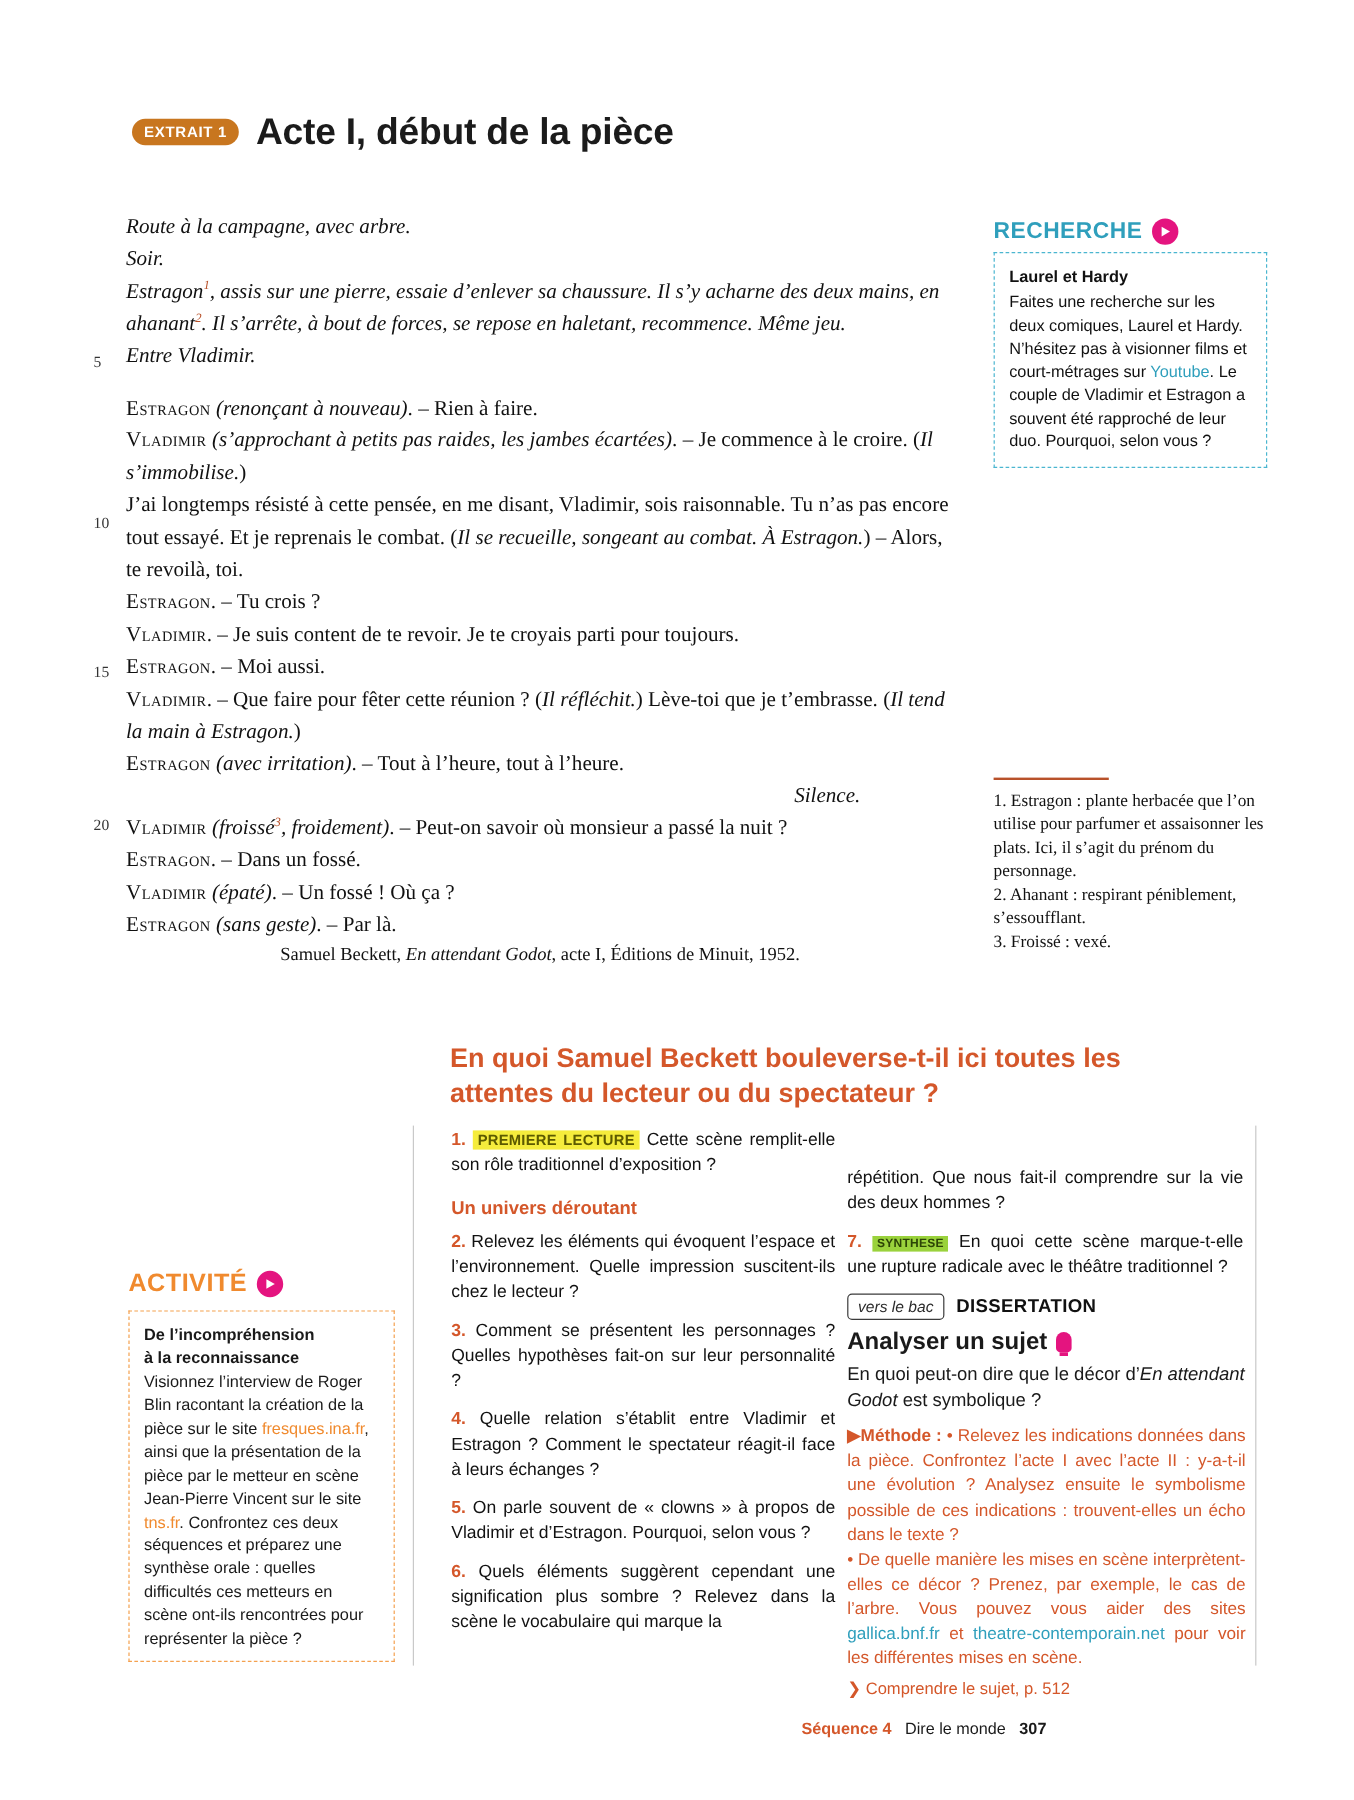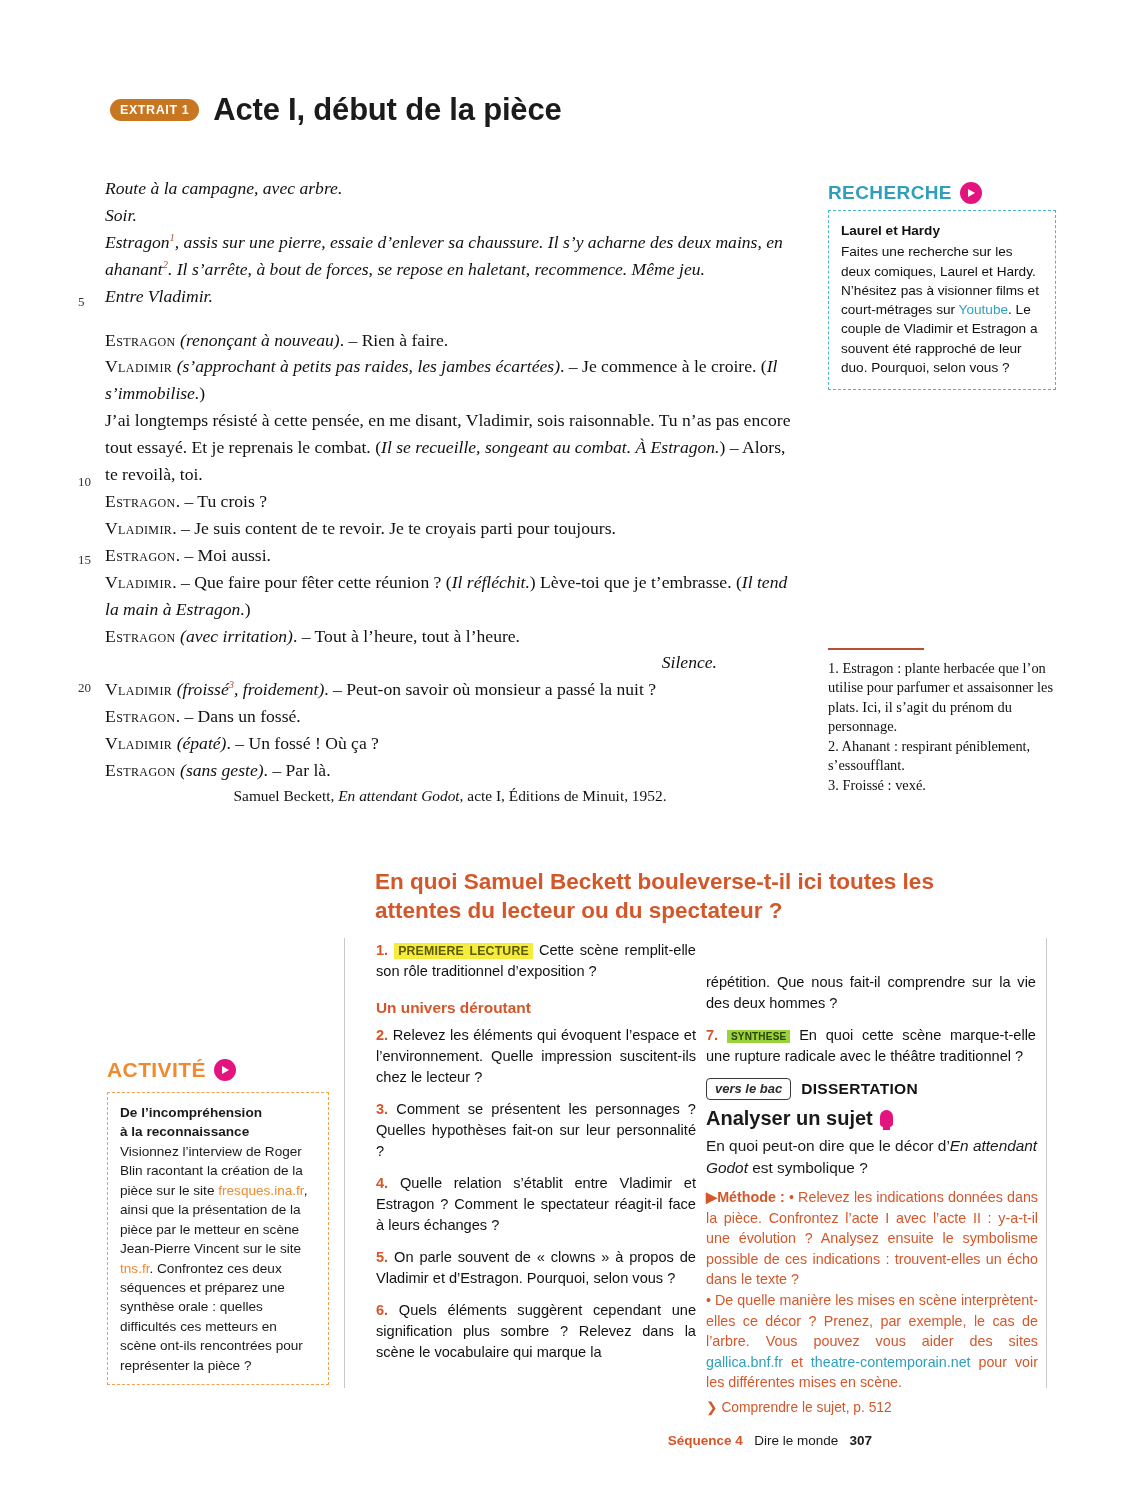--- a/index.html
+++ b/index.html
@@ -118,21 +118,21 @@
     font-size: 13.6px; line-height: 1.43;
   }
   .activite-box .bx-title { font-weight: bold; }
   .link-orange { color: #f08a2e; }
 
   
   .bac { position: absolute; left: 706px; top: 1078px; width: 332px; font-family: "Liberation Sans", sans-serif; }
   .bac-head { display: flex; align-items: center; gap: 10px; }
   .bac-chip {
     border: 1.6px solid #3b3b3b; border-radius: 4px; padding: 2px 8px 3px 8px;
-    font-size: 13px; font-weight: bold; color: #2b2b2b; font-style: italic;
+    font-size: 13px; font-weight: normal; color: #2b2b2b; font-style: italic;
   }
   .bac-kind { font-weight: bold; font-size: 15.5px; letter-spacing: .3px; color: #111; }
   .bac-sub { font-weight: bold; font-size: 20px; margin-top: 7px; display: flex; align-items: center; gap: 7px;}
   .bac-q { font-size: 15.4px; line-height: 1.4; margin-top: 5px; }
   .methode {
     margin-top: 9px; color: #d4572a; font-size: 14.3px; line-height: 1.44; text-align: justify;
   }
   .methode b { color: #d4572a; }
   .methode .lk { color: #2f9fbc; }
   .methode .arrow { color: #d4572a; font-weight: bold; }
@@ -155,21 +155,21 @@
 <body>
 
 <div class="page">
 
   <div class="head">
     <span class="extrait-badge">EXTRAIT 1</span>
     <span class="head-title">Acte I, début de la pièce</span>
   </div>
 
   <div class="lnum" style="top:294px;">5</div>
-  <div class="lnum" style="top:428px;margin-top:46px;">10</div>
+  <div class="lnum" style="top:428px;">10</div>
   <div class="lnum" style="top:552px;">15</div>
   <div class="lnum" style="top:680px;">20</div>
 
   <div class="playtext">
     <p class="stage">Route à la campagne, avec arbre.</p>
     <p class="stage">Soir.</p>
     <p class="stage"><span>Estragon</span><sup>1</sup><span>, assis sur une pierre, essaie d’enlever sa chaussure. Il s’y acharne des deux mains, en ahanant</span><sup>2</sup><span>. Il s’arrête, à bout de forces, se repose en haletant, recommence. Même jeu.</span></p>
     <p class="stage">Entre Vladimir.</p>
 
     <div class="gap"></div>

